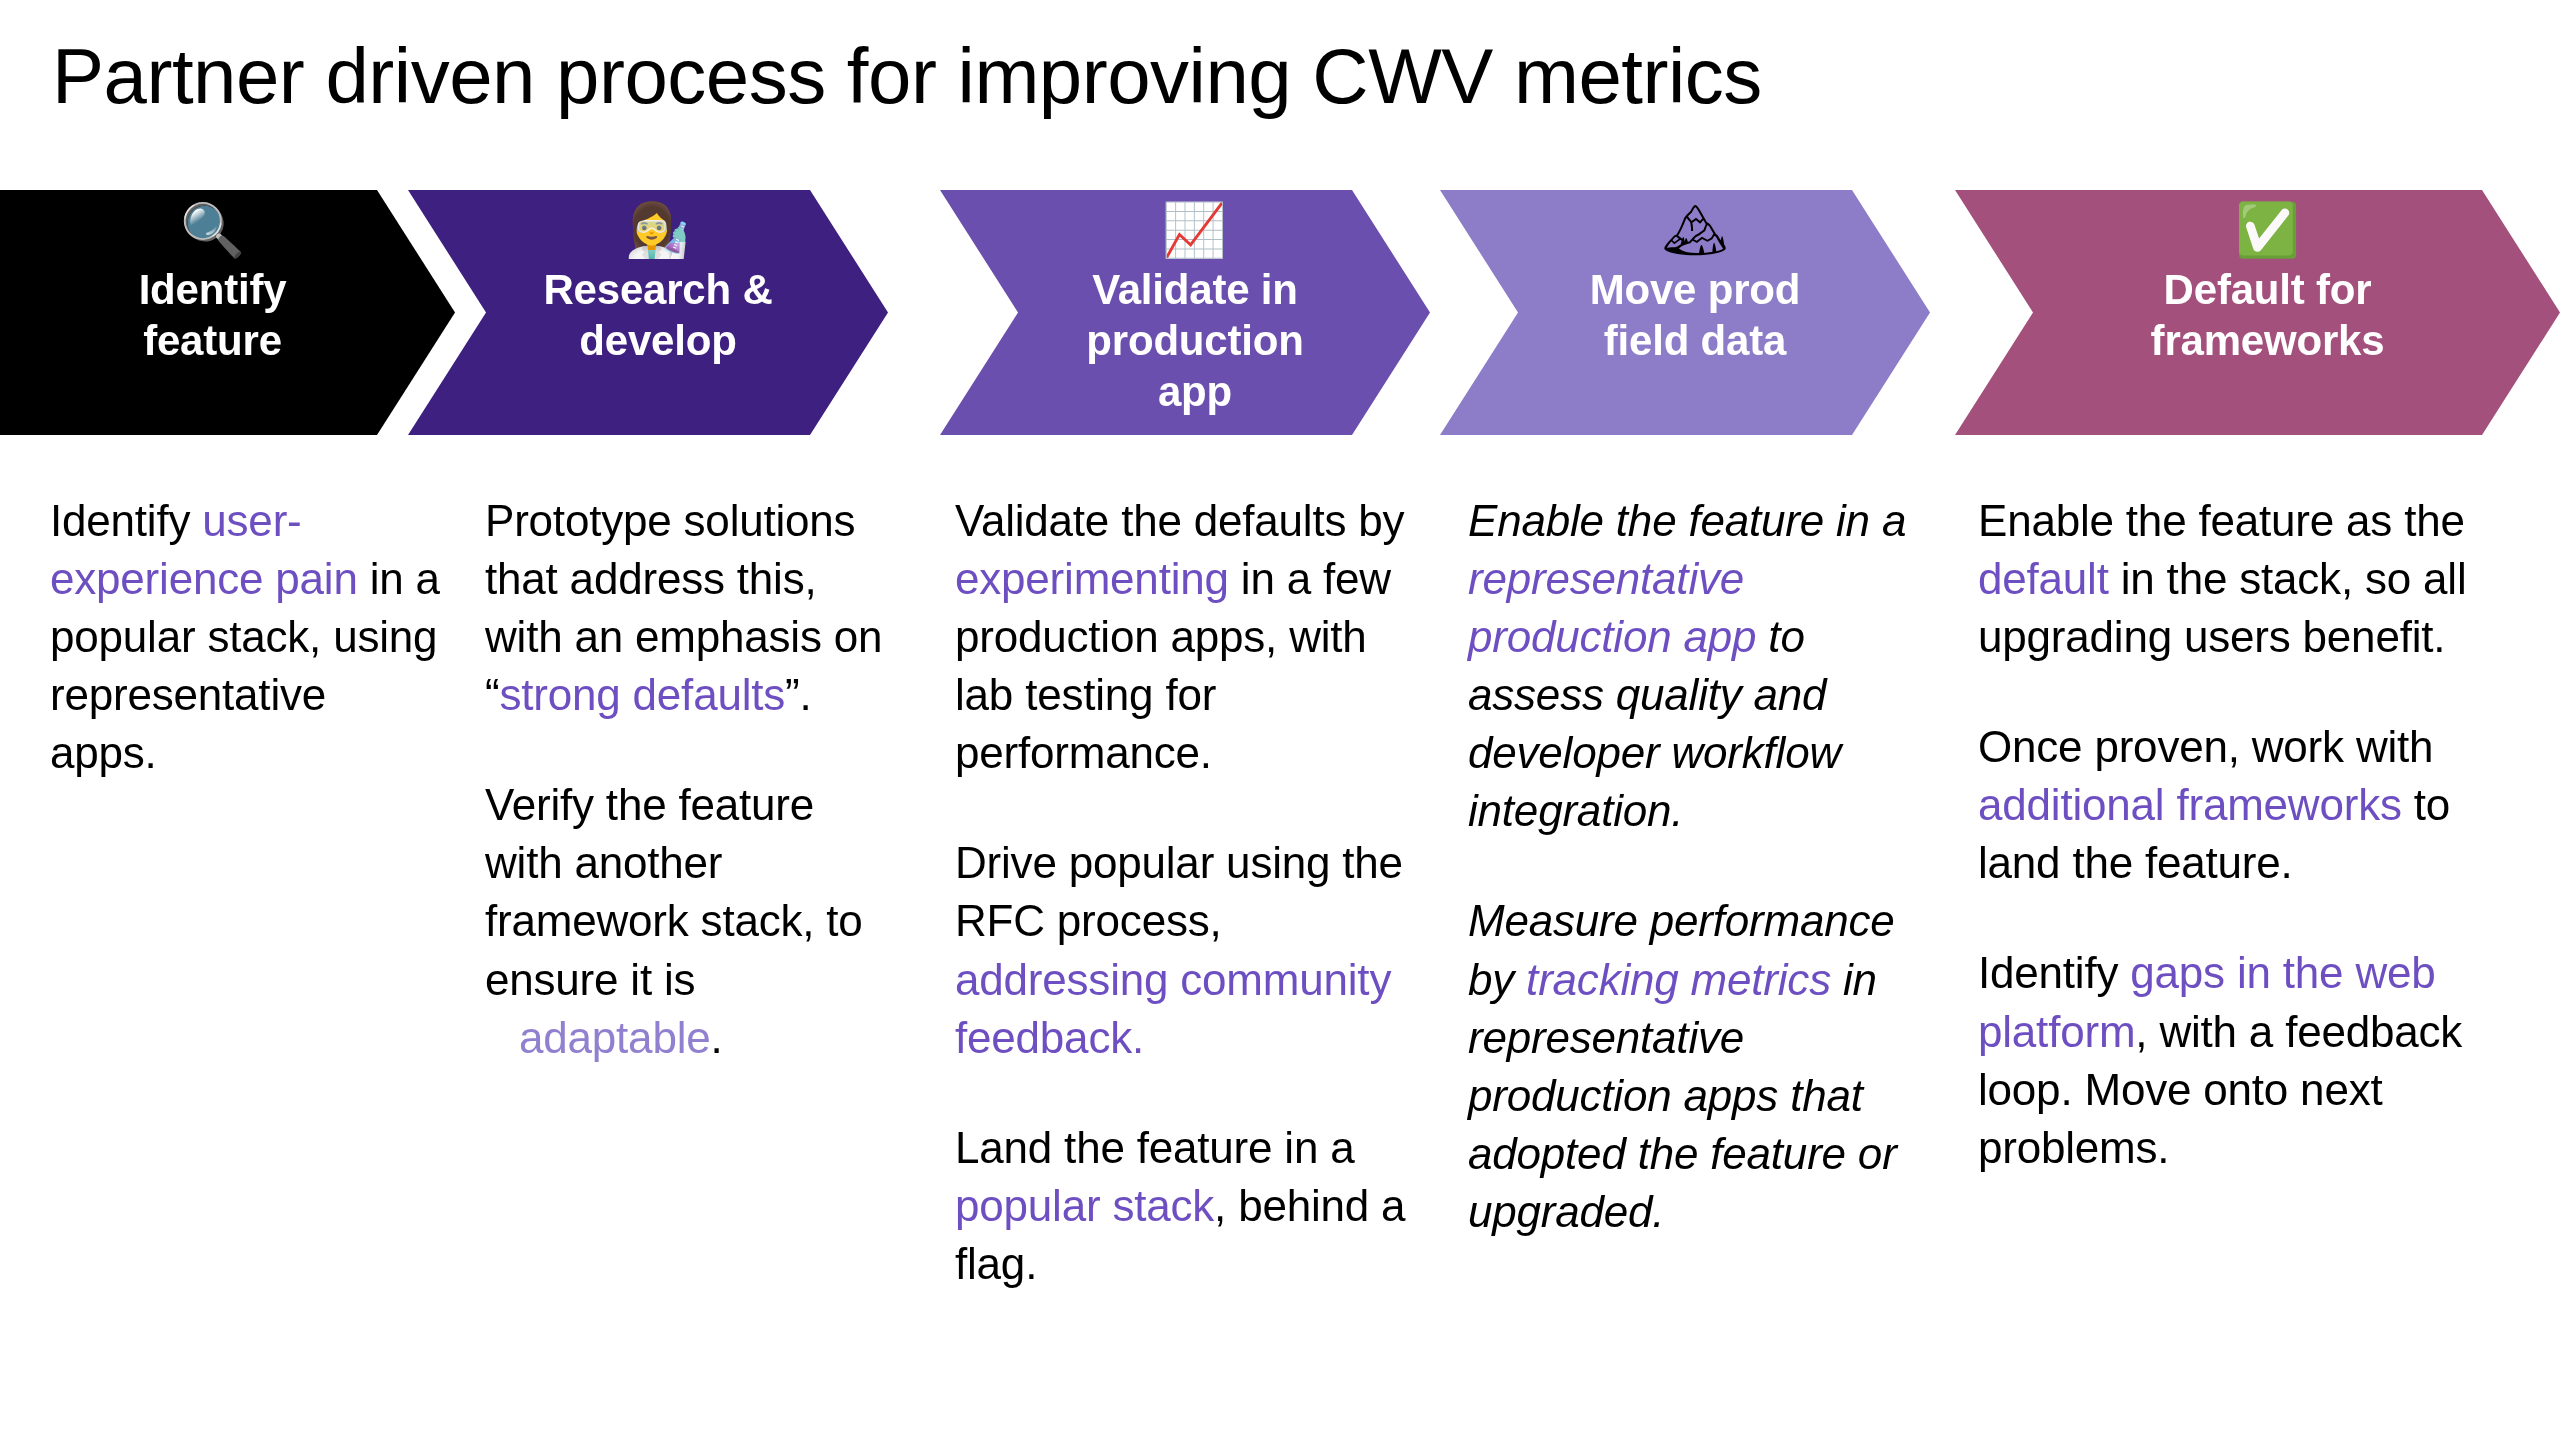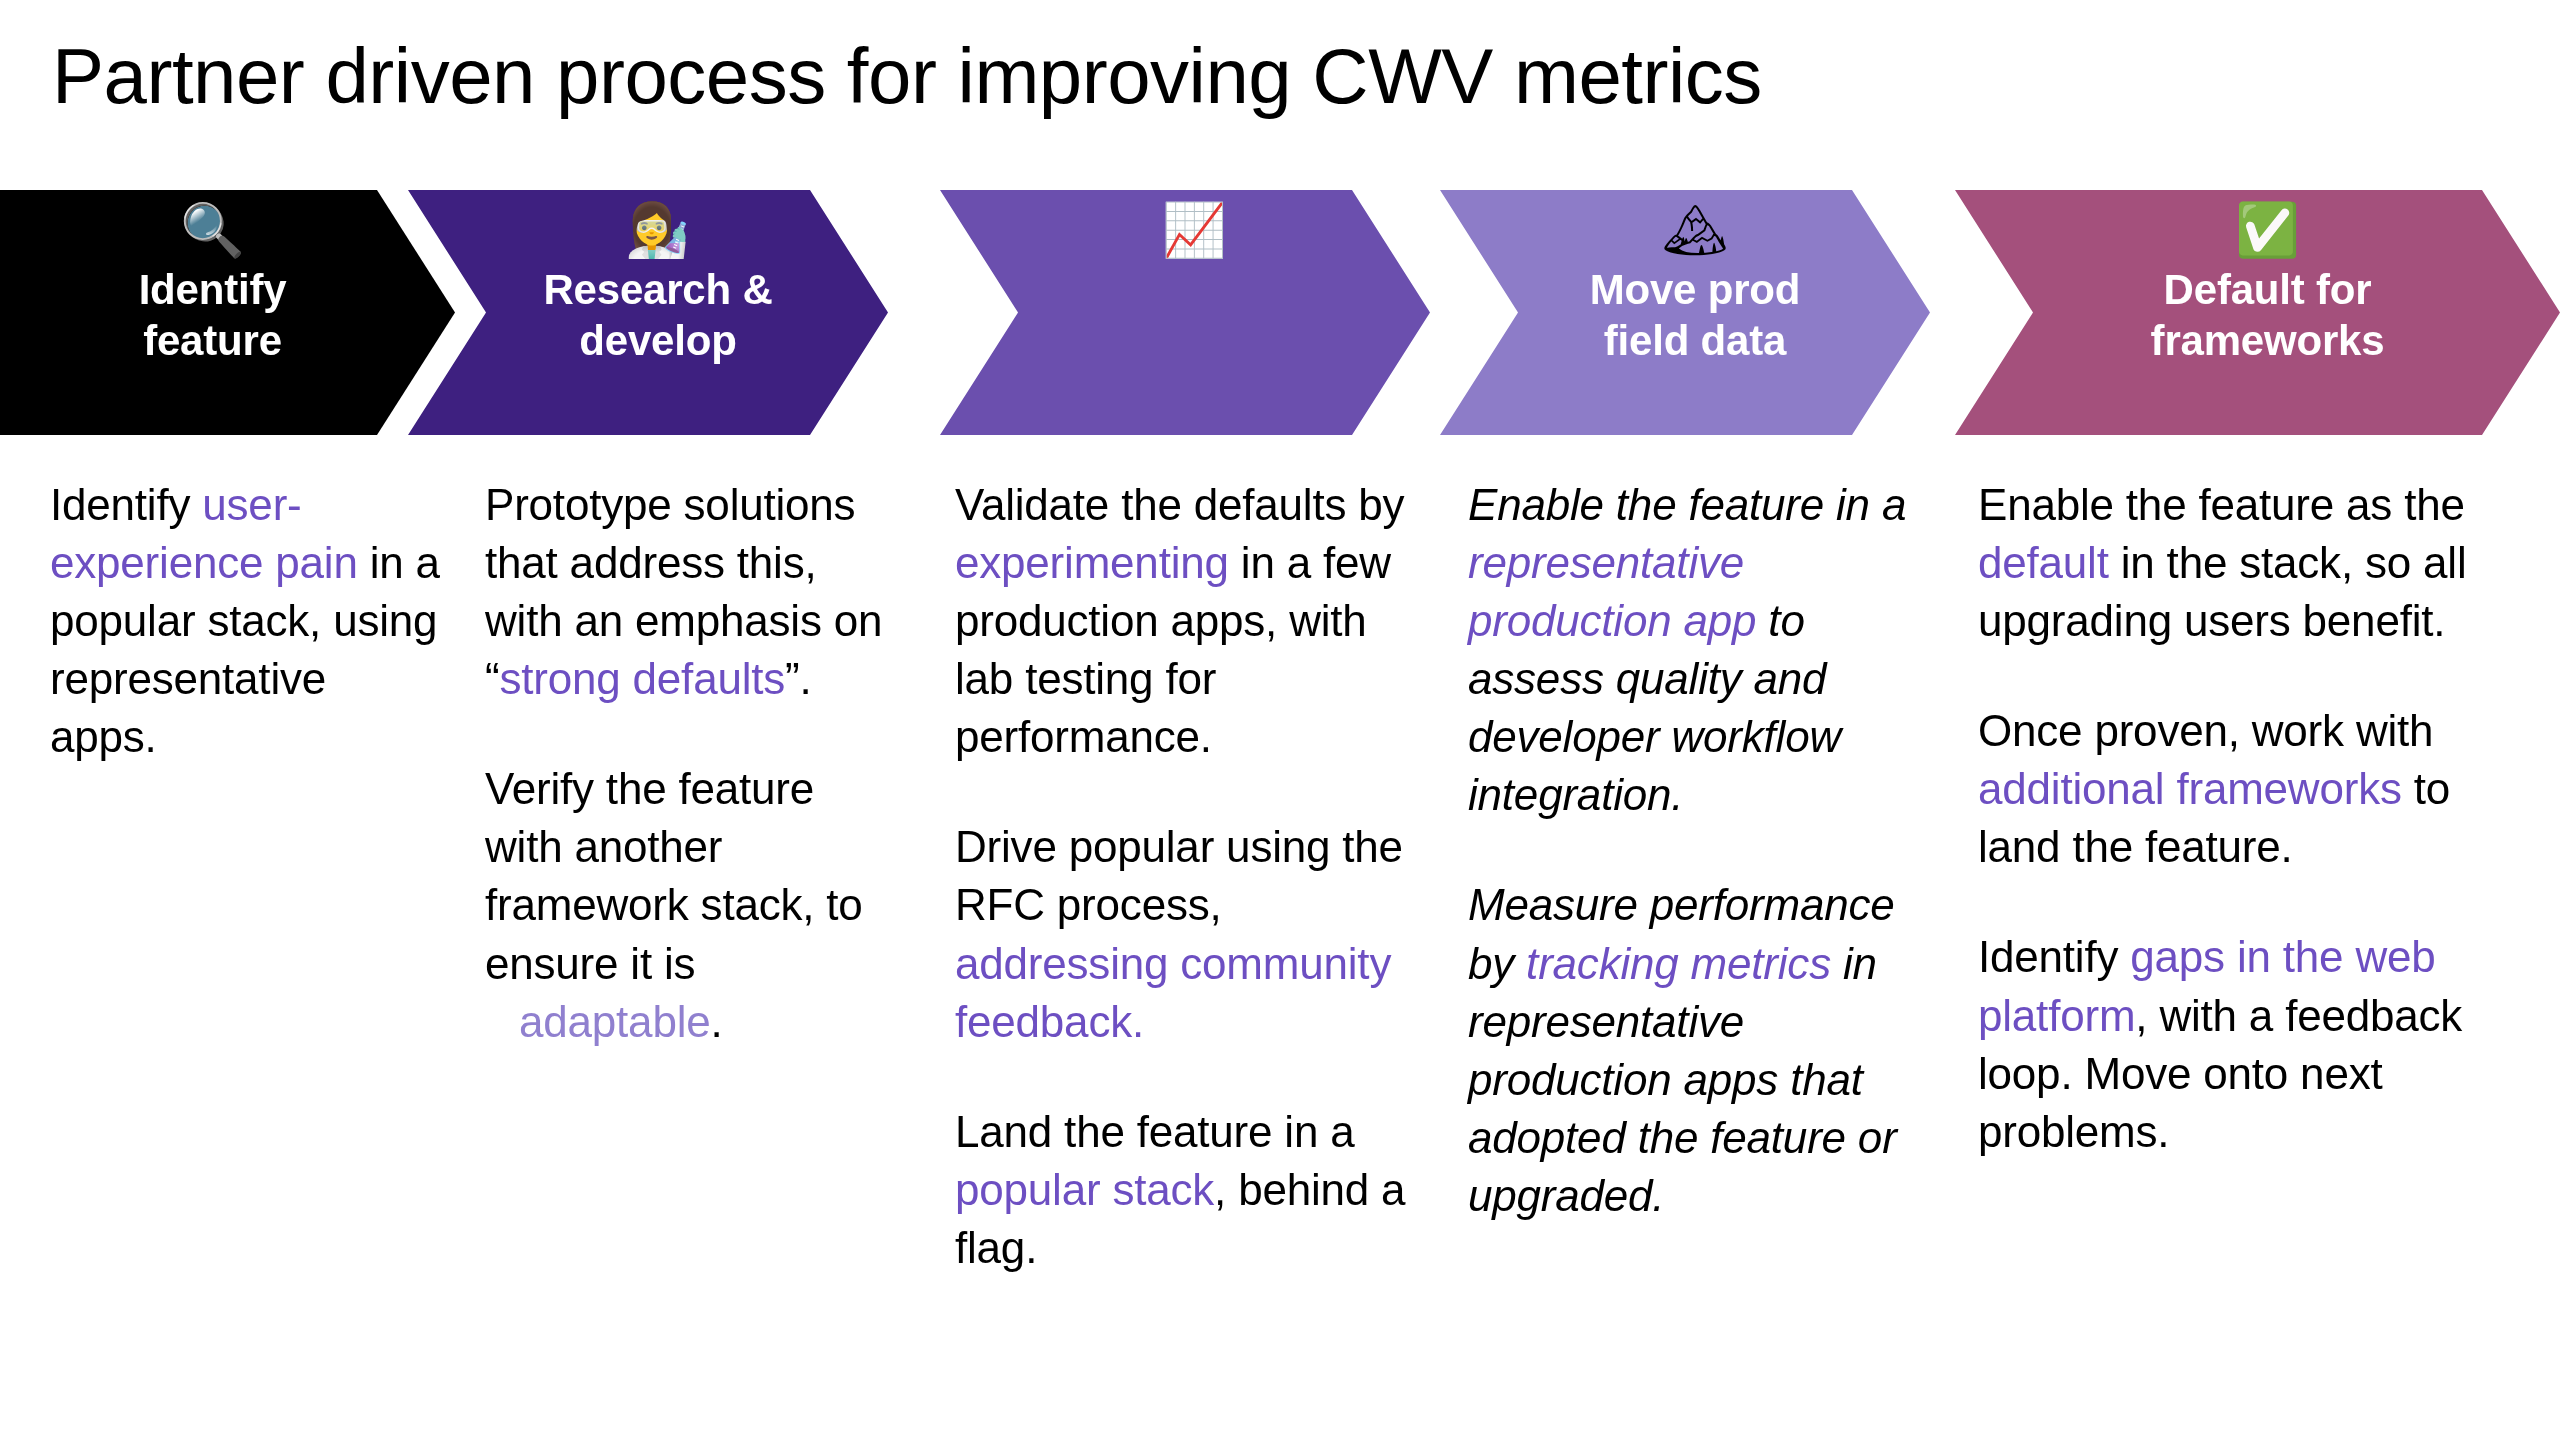--- a/index.html
+++ b/index.html
@@ -86,21 +86,21 @@
   .chevron .inner {
     display: flex;
     flex-direction: column;
     align-items: center;
   }
 
   
   .columns {
     position: absolute;
     left: 0;
-    top: 476px;
+    top: 492px;
     width: 2560px;
     height: 900px;
   }
 
   .column {
     position: absolute;
     top: 0;
     font-size: 44px;
     line-height: 1.32;
     color: #000000;
@@ -131,20 +131,23 @@
       <div class="chevron mid" style="left: 408px; width: 480px; background: rgb(62, 32, 128);">
         <div class="inner" style="margin-left: 20px;">
           <span class="chevron-icon">👩‍🔬</span>
           <div class="chevron-label">Research &amp;
 develop</div>
         </div>
       </div>
       <div class="chevron mid" style="left: 940px; width: 490px; background: rgb(107, 79, 174);">
         <div class="inner" style="margin-left: 20px;">
           <span class="chevron-icon">📈</span>
+          <div class="chevron-label">Validate in
+production
+app</div>
         </div>
       </div>
       <div class="chevron mid" style="left: 1440px; width: 490px; background: rgb(141, 124, 200);">
         <div class="inner" style="margin-left: 20px;">
           <span class="chevron-icon">🏔</span>
           <div class="chevron-label">Move prod
 field data</div>
         </div>
       </div>
       <div class="chevron mid" style="left: 1955px; width: 605px; background: rgb(164, 80, 124);">

